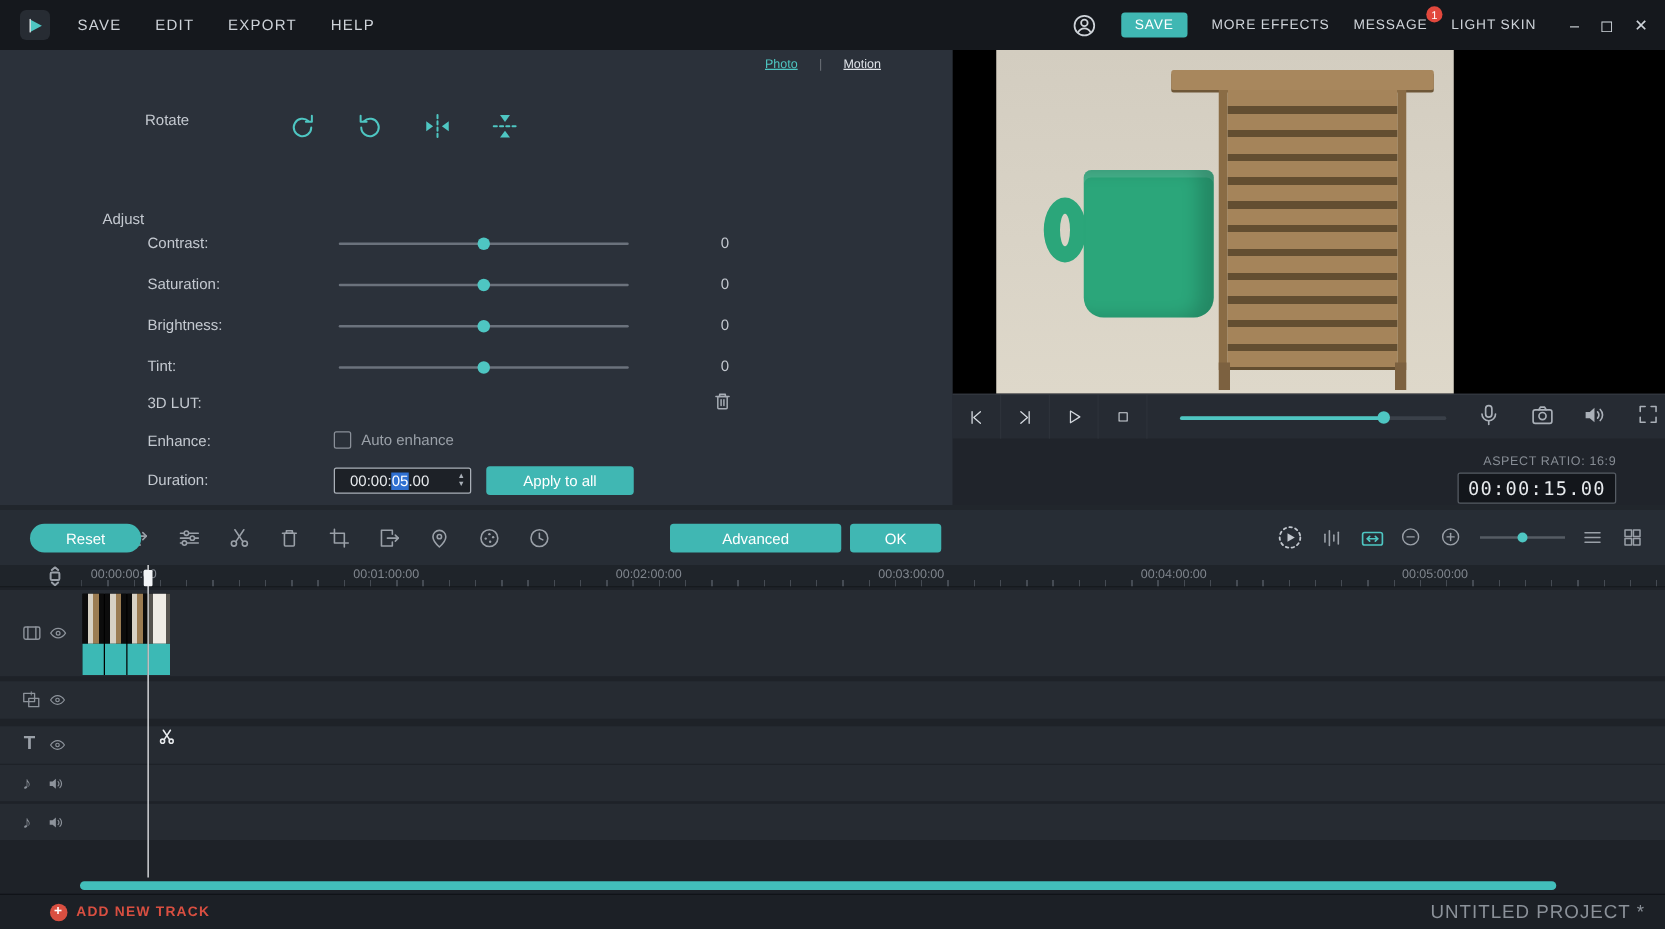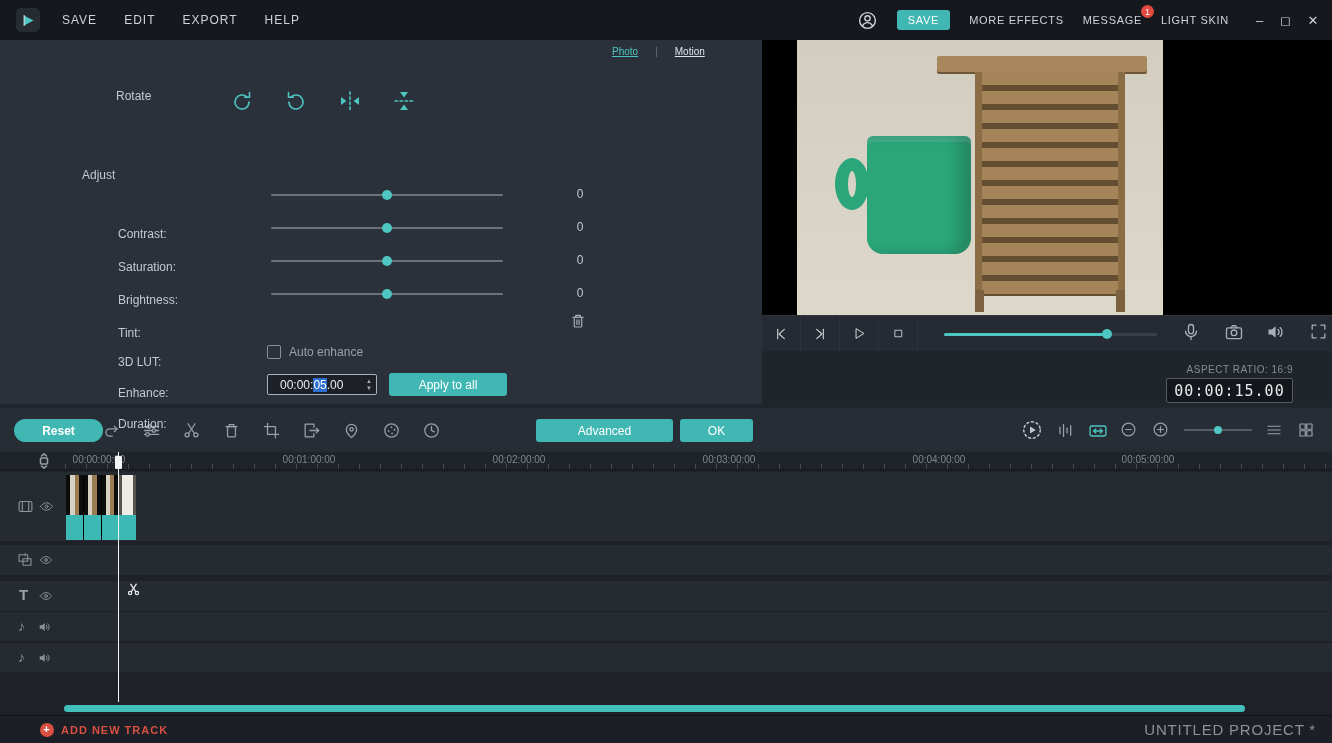--- a/index.html
+++ b/index.html
@@ -21,36 +21,36 @@
 
 .edit-panel{position:absolute;left:0;top:40px;width:762px;height:364px;background:#2b313a;z-index:10;}
 .tabs{position:absolute;top:6px;left:612px;display:flex;align-items:center;gap:17px;font-size:10px;}
 .tab{cursor:pointer;text-decoration:underline;}
 .tab.active{color:#4ec6c2;}
 .tab.inactive{color:#dfe3e8;}
 .tab-sep{color:#6b7077;text-decoration:none;}
 .lbl{position:absolute;font-size:12px;color:#c4c9d0;}
 .rot-icons{position:absolute;left:230px;top:49px;display:flex;gap:30px;color:#4ec6c2;}
 .rot-icons .rbtn{width:24px;height:24px;cursor:pointer;}
-.srow-label{position:absolute;left:118px;font-size:12px;color:#c4c9d0;margin-top:40px;}
+.srow-label{position:absolute;left:118px;font-size:12px;color:#c4c9d0;}
 .slider{position:absolute;left:271px;width:232px;height:12px;cursor:pointer;}
 .slider .track{position:absolute;left:0;right:0;top:5px;height:2px;background:#6b727c;border-radius:1px;}
 .slider .knob{position:absolute;left:50%;top:1px;width:10px;height:10px;margin-left:-5px;border-radius:50%;background:#4ec6c2;}
 .sval{position:absolute;left:570px;width:20px;text-align:center;font-size:12px;color:#c4c9d0;}
 .lut-select{position:absolute;left:267px;top:271px;width:240px;height:22px;border:1px solid #8a9099;border-radius:2px;display:flex;align-items:center;justify-content:center;font-size:12px;color:#cfd4da;cursor:pointer;}
 .lut-select .chev{position:absolute;right:7px;top:7px;color:#aab0b8;}
 .lut-trash{position:absolute;left:569px;top:271px;width:20px;height:22px;color:#a7adb5;cursor:pointer;}
 .checkbox{position:absolute;left:267px;top:305px;width:14px;height:14px;border:1px solid #8a9099;border-radius:2px;background:transparent;cursor:pointer;}
 .chk-label{position:absolute;left:289px;top:305px;font-size:12px;color:#9aa0a8;text-align:right;}
 .dur-input{position:absolute;left:267px;top:334px;width:110px;height:21px;background:#1d2127;border:1px solid #aab0b8;border-radius:2px;display:flex;align-items:center;padding-left:12px;font-size:12px;color:#e8ebee;cursor:text;}
 .dur-input .sel{background:#2f6fd0;color:#fff;}
 .spinner{margin-left:auto;display:flex;flex-direction:column;justify-content:center;gap:1px;padding-right:4px;color:#aab0b8;font-size:6px;line-height:6px;}
 .teal-btn{background:#40b7b3;color:#fff;display:flex;align-items:center;justify-content:center;font-size:12px;cursor:pointer;}
 .apply-btn{position:absolute;left:389px;top:333px;width:118px;height:23px;border-radius:3px;}
-.reset-btn{position:absolute;left:14px;top:379px;width:89px;height:23px;border-radius:12px;font-weight:bold;}
+.reset-btn{position:absolute;left:24px;top:379px;width:89px;height:23px;border-radius:12px;}
 .adv-btn{position:absolute;left:536px;top:379px;width:137px;height:23px;border-radius:3px;}
 .ok-btn{position:absolute;left:680px;top:379px;width:73px;height:23px;border-radius:3px;}
 
 
 .preview{position:absolute;left:762px;top:40px;width:570px;height:364px;background:#20242b;}
 .video-area{position:absolute;left:0;top:0;width:570px;height:275px;background:#000;}
 .photo{position:absolute;left:35px;top:0;width:366px;height:275px;background:linear-gradient(180deg,#d3cdc0 0%,#d9d3c6 55%,#ded8ca 100%);overflow:hidden;}
 .rack-top{position:absolute;left:140px;top:16px;width:210px;height:16px;background:#a8875d;border-radius:2px;box-shadow:0 2px 0 #6e5738;}
 .rack-body{position:absolute;left:178px;top:32px;width:150px;height:224px;background:repeating-linear-gradient(180deg,#a5845a 0 13px,#634e31 13px 19px);border-left:7px solid #8a6c45;border-right:7px solid #8a6c45;}
 .rack-leg{position:absolute;top:250px;width:9px;height:22px;background:#7c6140;}

